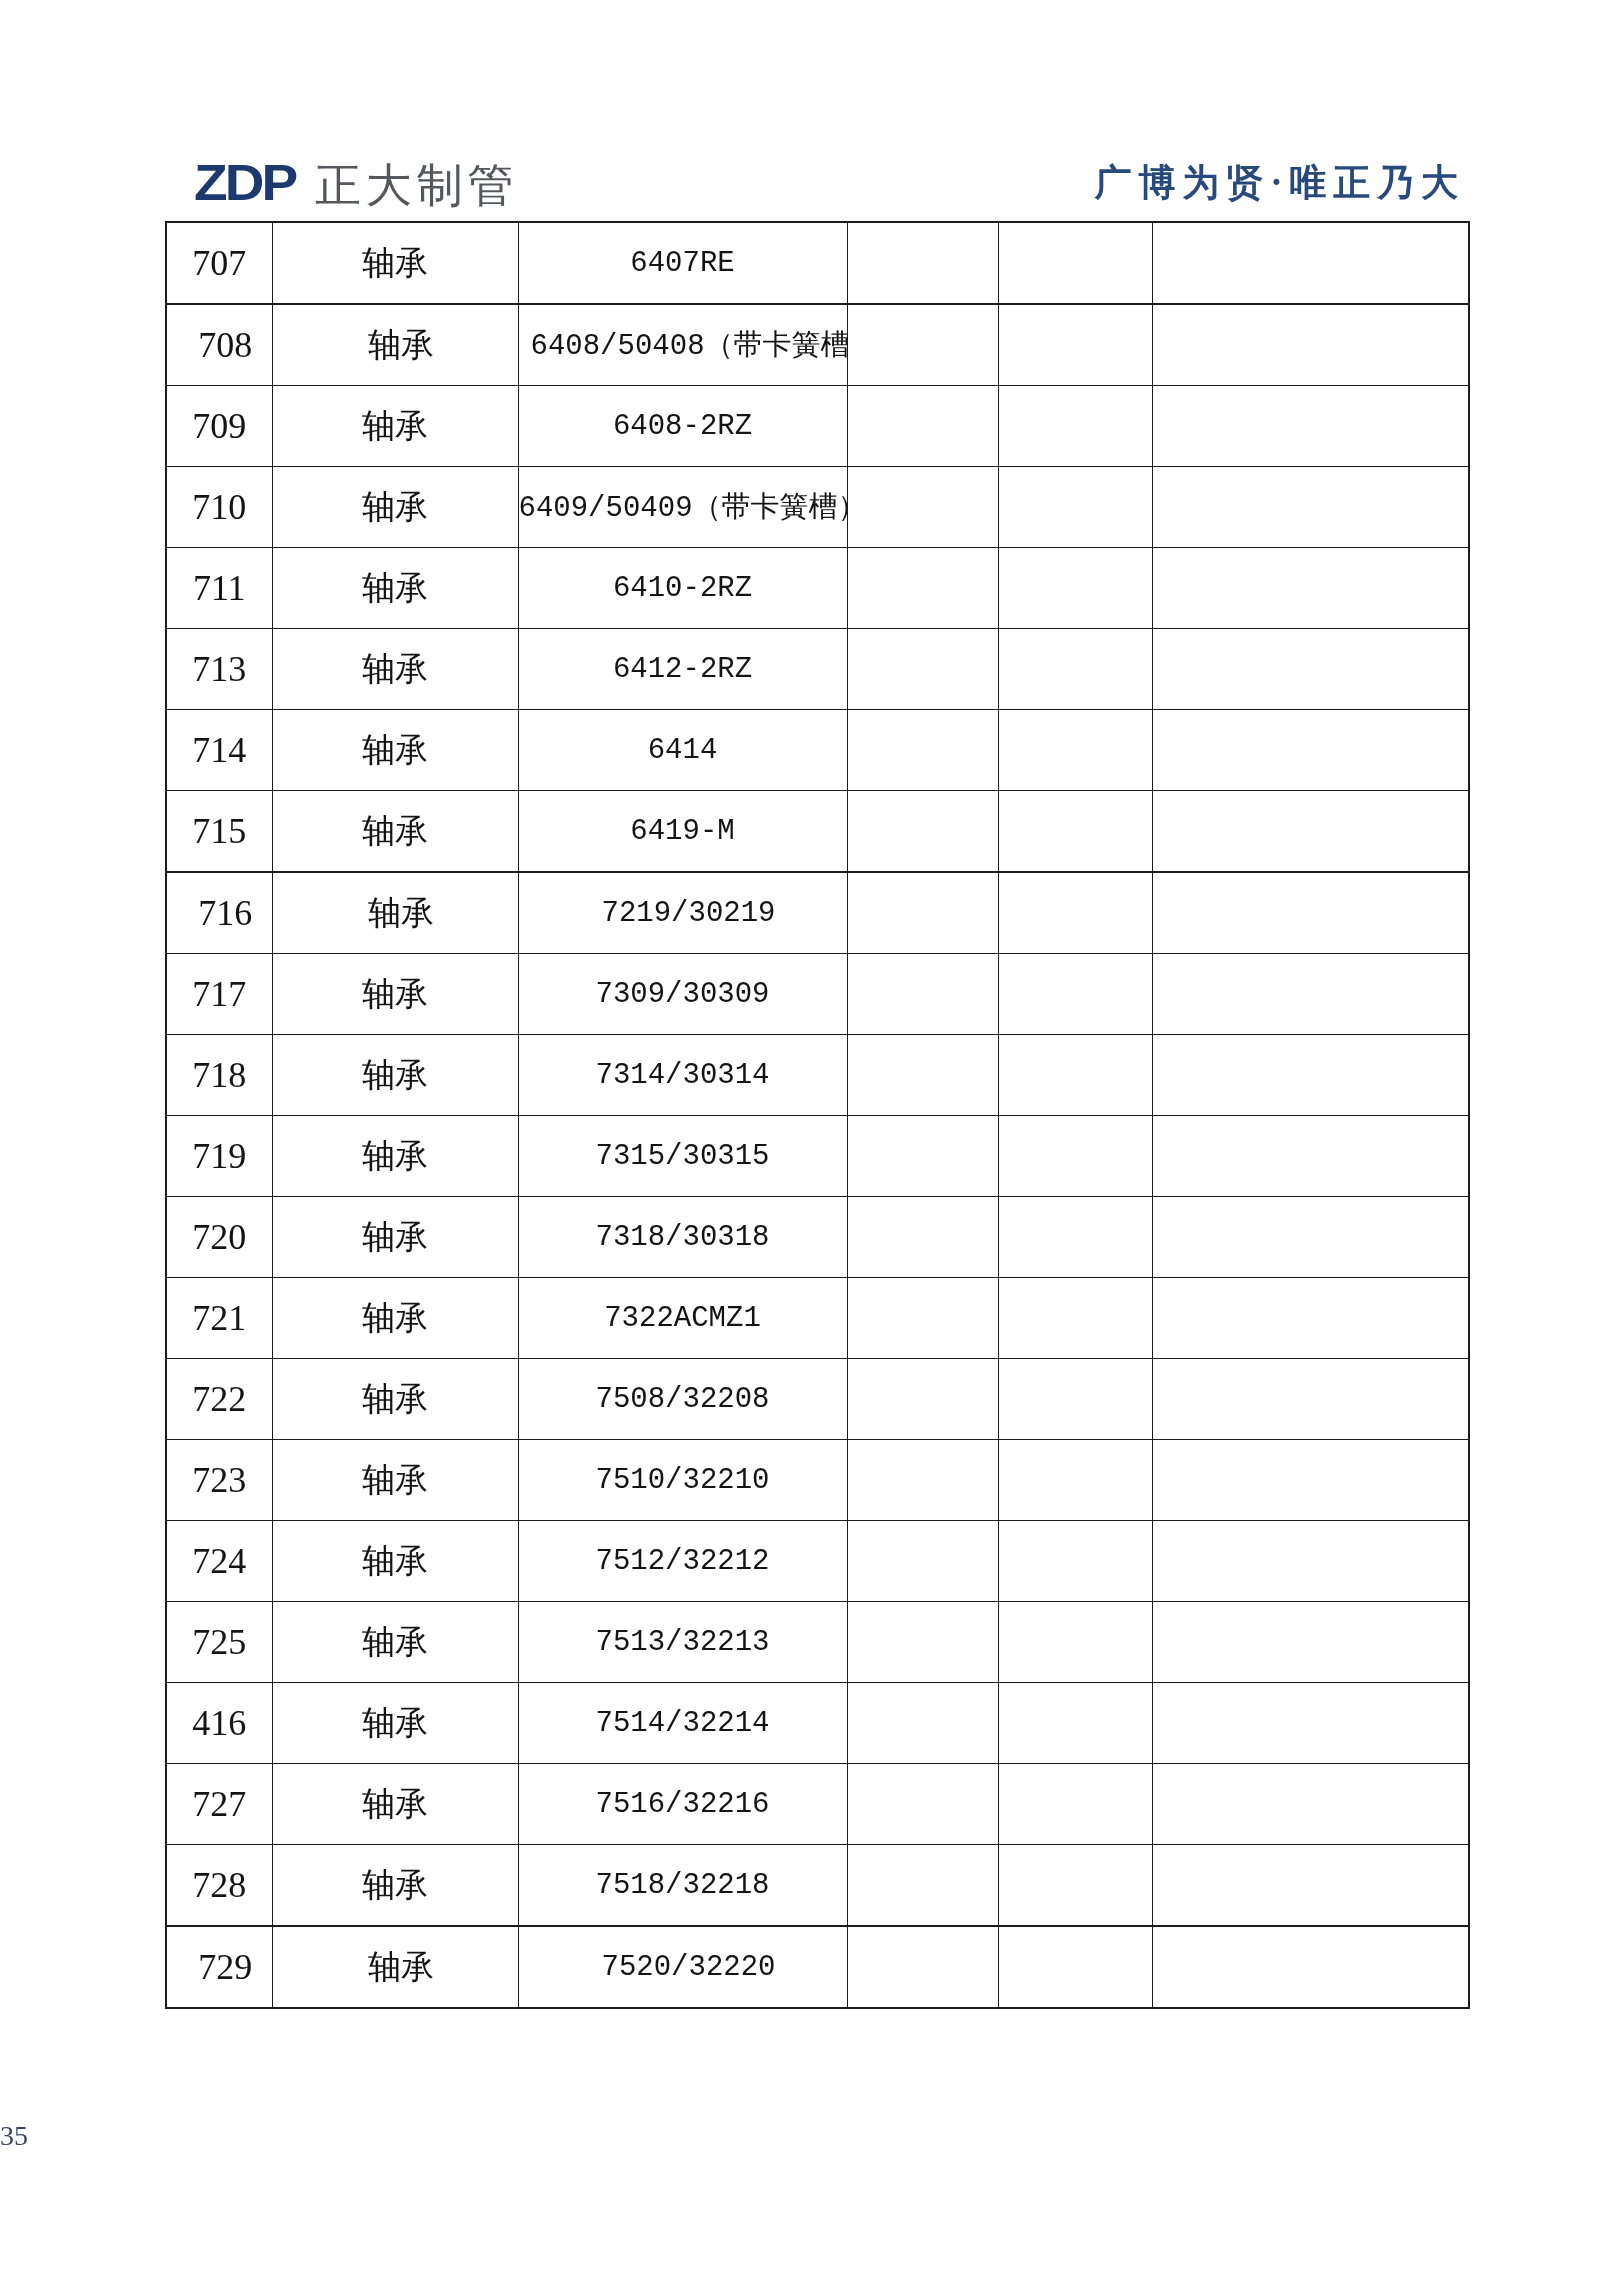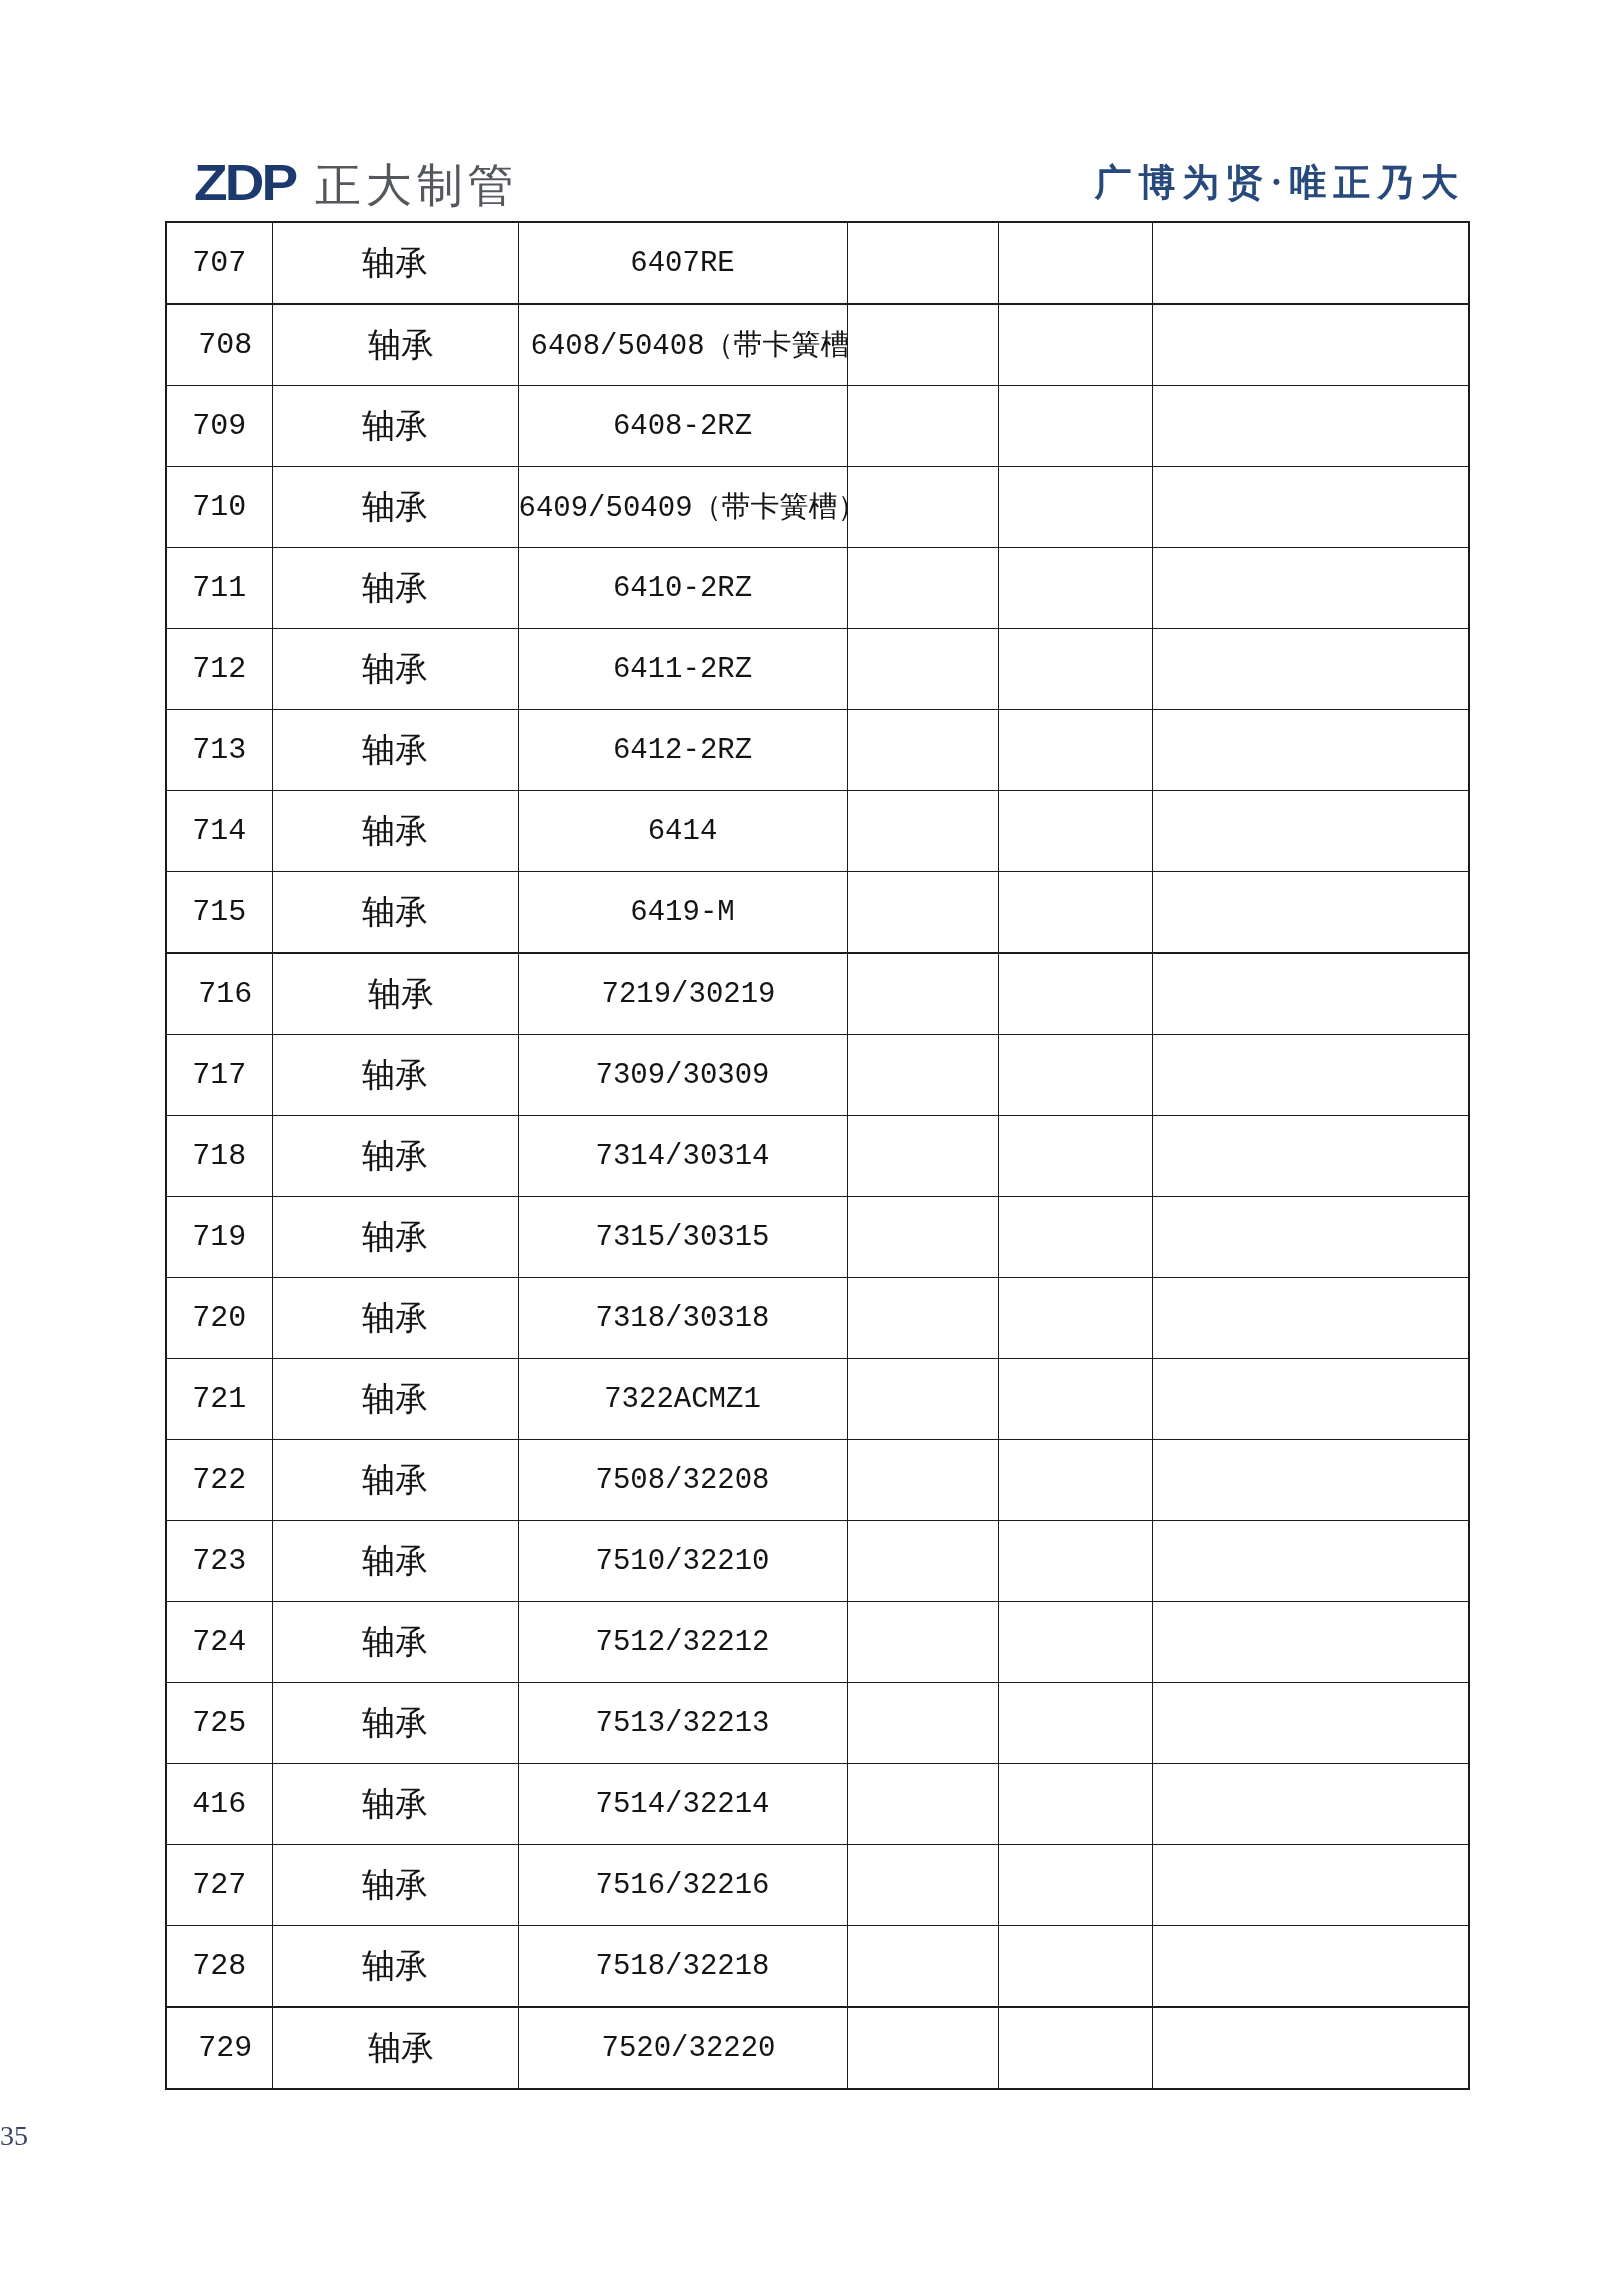--- a/index.html
+++ b/index.html
@@ -66,22 +66,22 @@
     vertical-align:middle;
     padding:0;
     overflow:hidden;
     color:#141414;
   }
   table.parts tr.dbl td{
     border-top:2.9px double var(--line,#1c1c1c);
     padding-left:12px;
   }
   td.no{
-    font-family:Liberation Mono, monospace;
-    font-size:30px;
+    font-family:Liberation Serif, serif;
+    font-size:36px;
     color:#1d2030;
   }
   td.name{
     font-family:"Liberation Serif","DejaVu Serif",serif;
     font-size:33px;
   }
   td.model{
     font-family:"Liberation Mono","DejaVu Sans Mono",monospace;
     font-size:29px;
     letter-spacing:0px;
@@ -154,28 +154,20 @@
         </tr>
         <tr>
           <td class="no">711</td>
           <td class="name">轴承</td>
           <td class="model">6410-2RZ</td>
           <td class="empty"></td>
           <td class="empty"></td>
           <td class="empty"></td>
         </tr>
         <tr>
-          <td class="no">712</td>
-          <td class="name">轴承</td>
-          <td class="model">6411-2RZ</td>
-          <td class="empty"></td>
-          <td class="empty"></td>
-          <td class="empty"></td>
-        </tr>
-        <tr>
           <td class="no">713</td>
           <td class="name">轴承</td>
           <td class="model">6412-2RZ</td>
           <td class="empty"></td>
           <td class="empty"></td>
           <td class="empty"></td>
         </tr>
         <tr>
           <td class="no">714</td>
           <td class="name">轴承</td>

